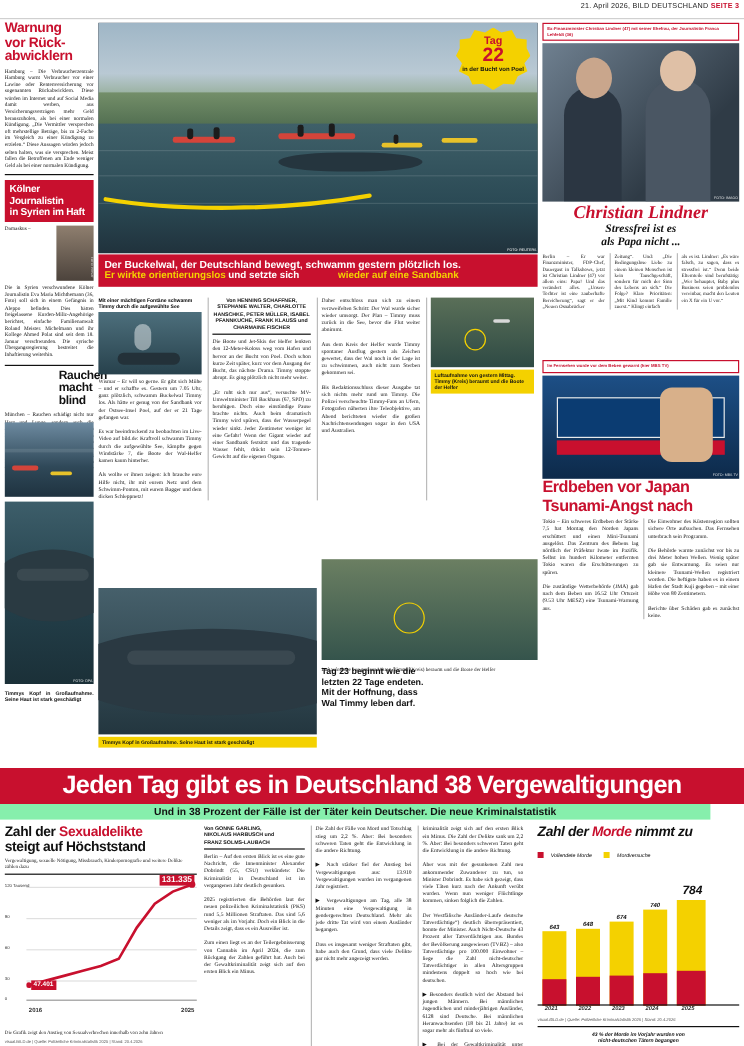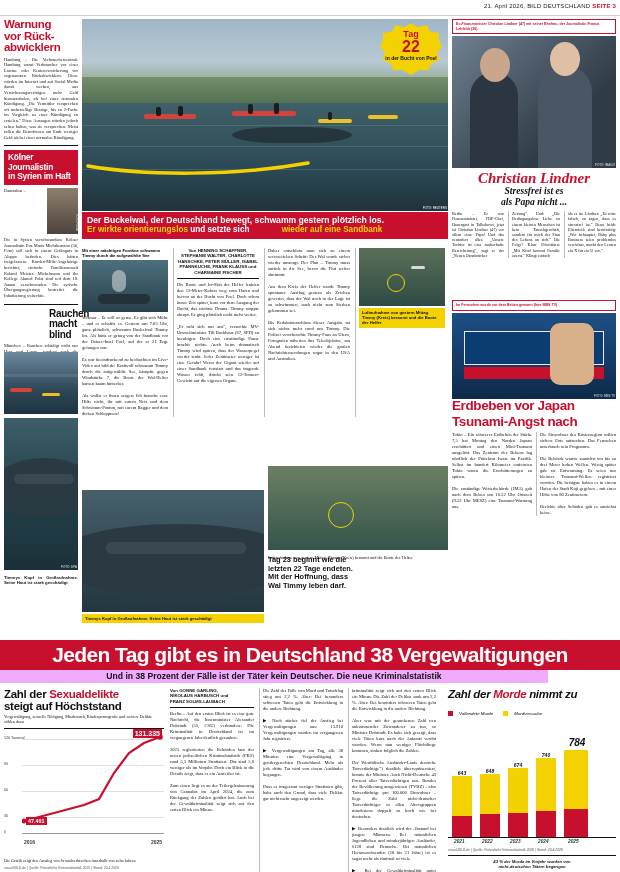--- a/index.html
+++ b/index.html
@@ -148,22 +148,22 @@
   
   .banner {
     position:absolute; left:0; top:640px; width:620px; height:30px;
     background:#c8102e;
   }
   .banner .txt {
     color:#fff; font-family:"Liberation Sans", sans-serif; font-weight:bold;
     font-size:21px; line-height:30px; text-align:center; letter-spacing:-.6px;
   }
   .banner2 {
-    position:absolute; left:0; top:670px; width:548px; height:13px;
-    background:#f0abfc;
+    position:absolute; left:0; top:670px; width:592px; height:13px;
+    background:#86efac;
   }
   .banner2 .txt {
     color:#111; font-family:"Liberation Sans", sans-serif; font-weight:bold;
     font-size:8.6px; line-height:13px; text-align:center;
   }
 
   
   .bot-left { position:absolute; left:4px; top:688px; width:160px; }
   .bot-mid  { position:absolute; left:170px; top:688px; width:272px; }
   .bot-right{ position:absolute; left:448px; top:688px; width:168px;font-style:italic; }

